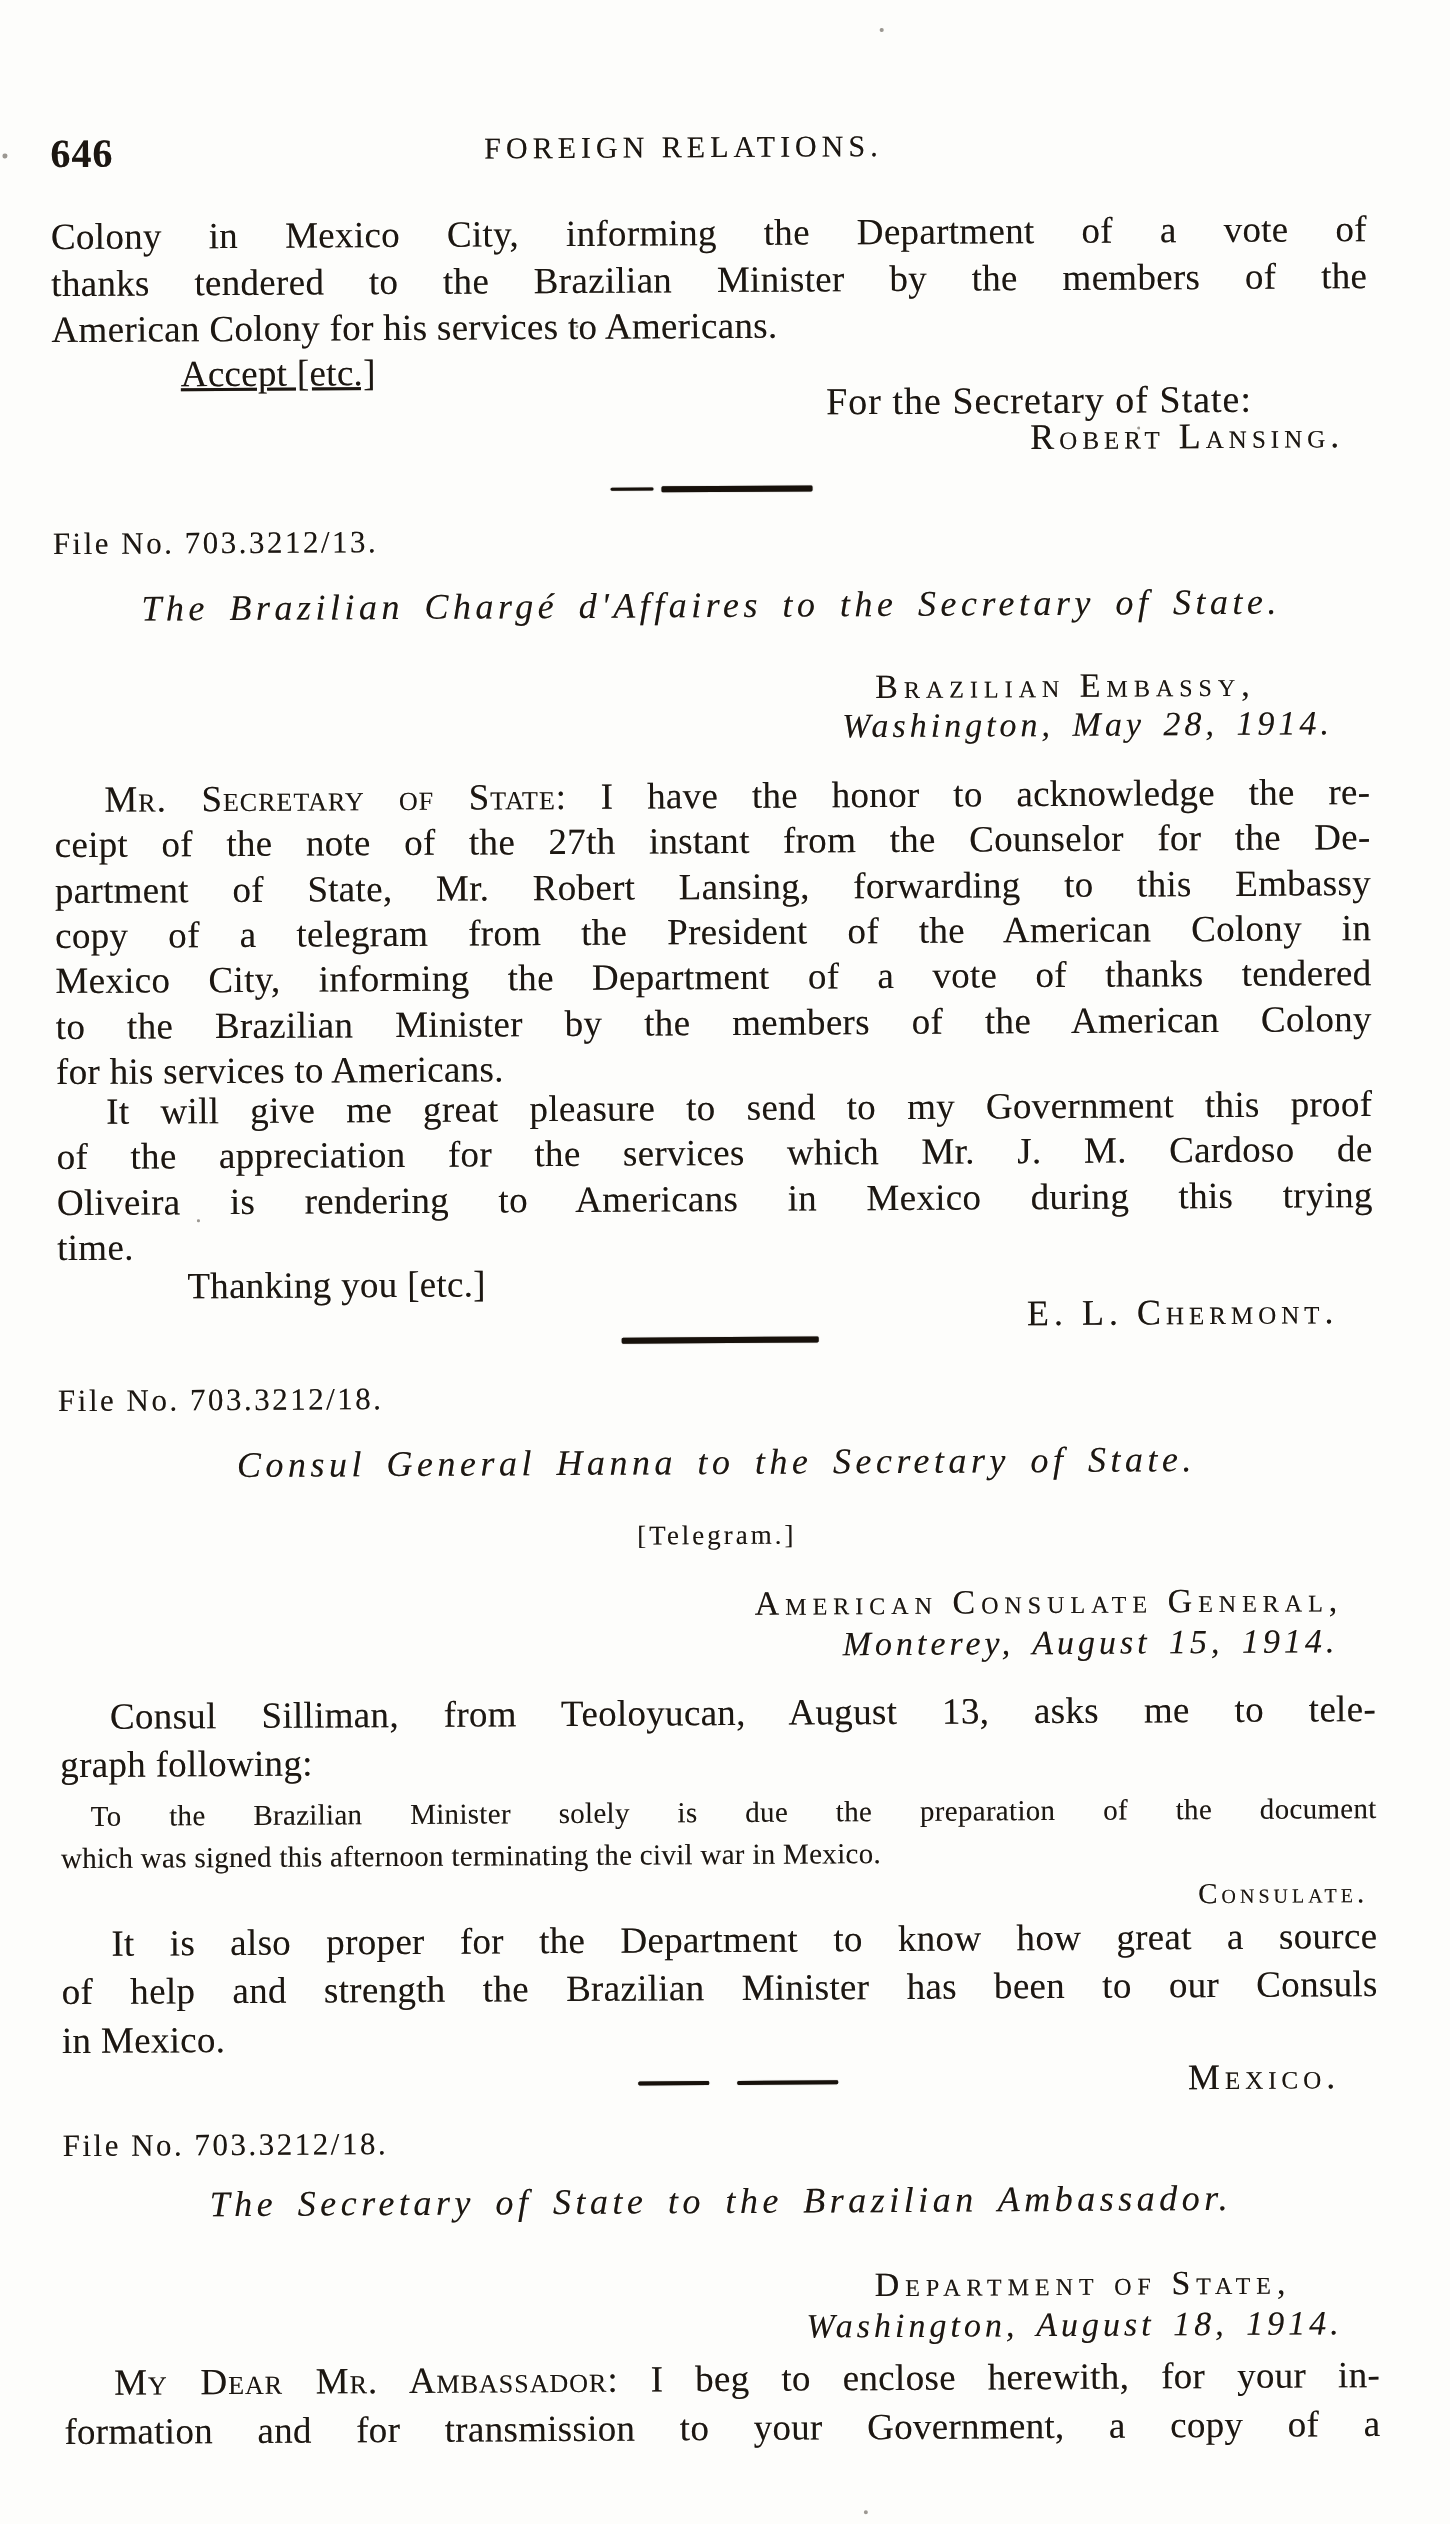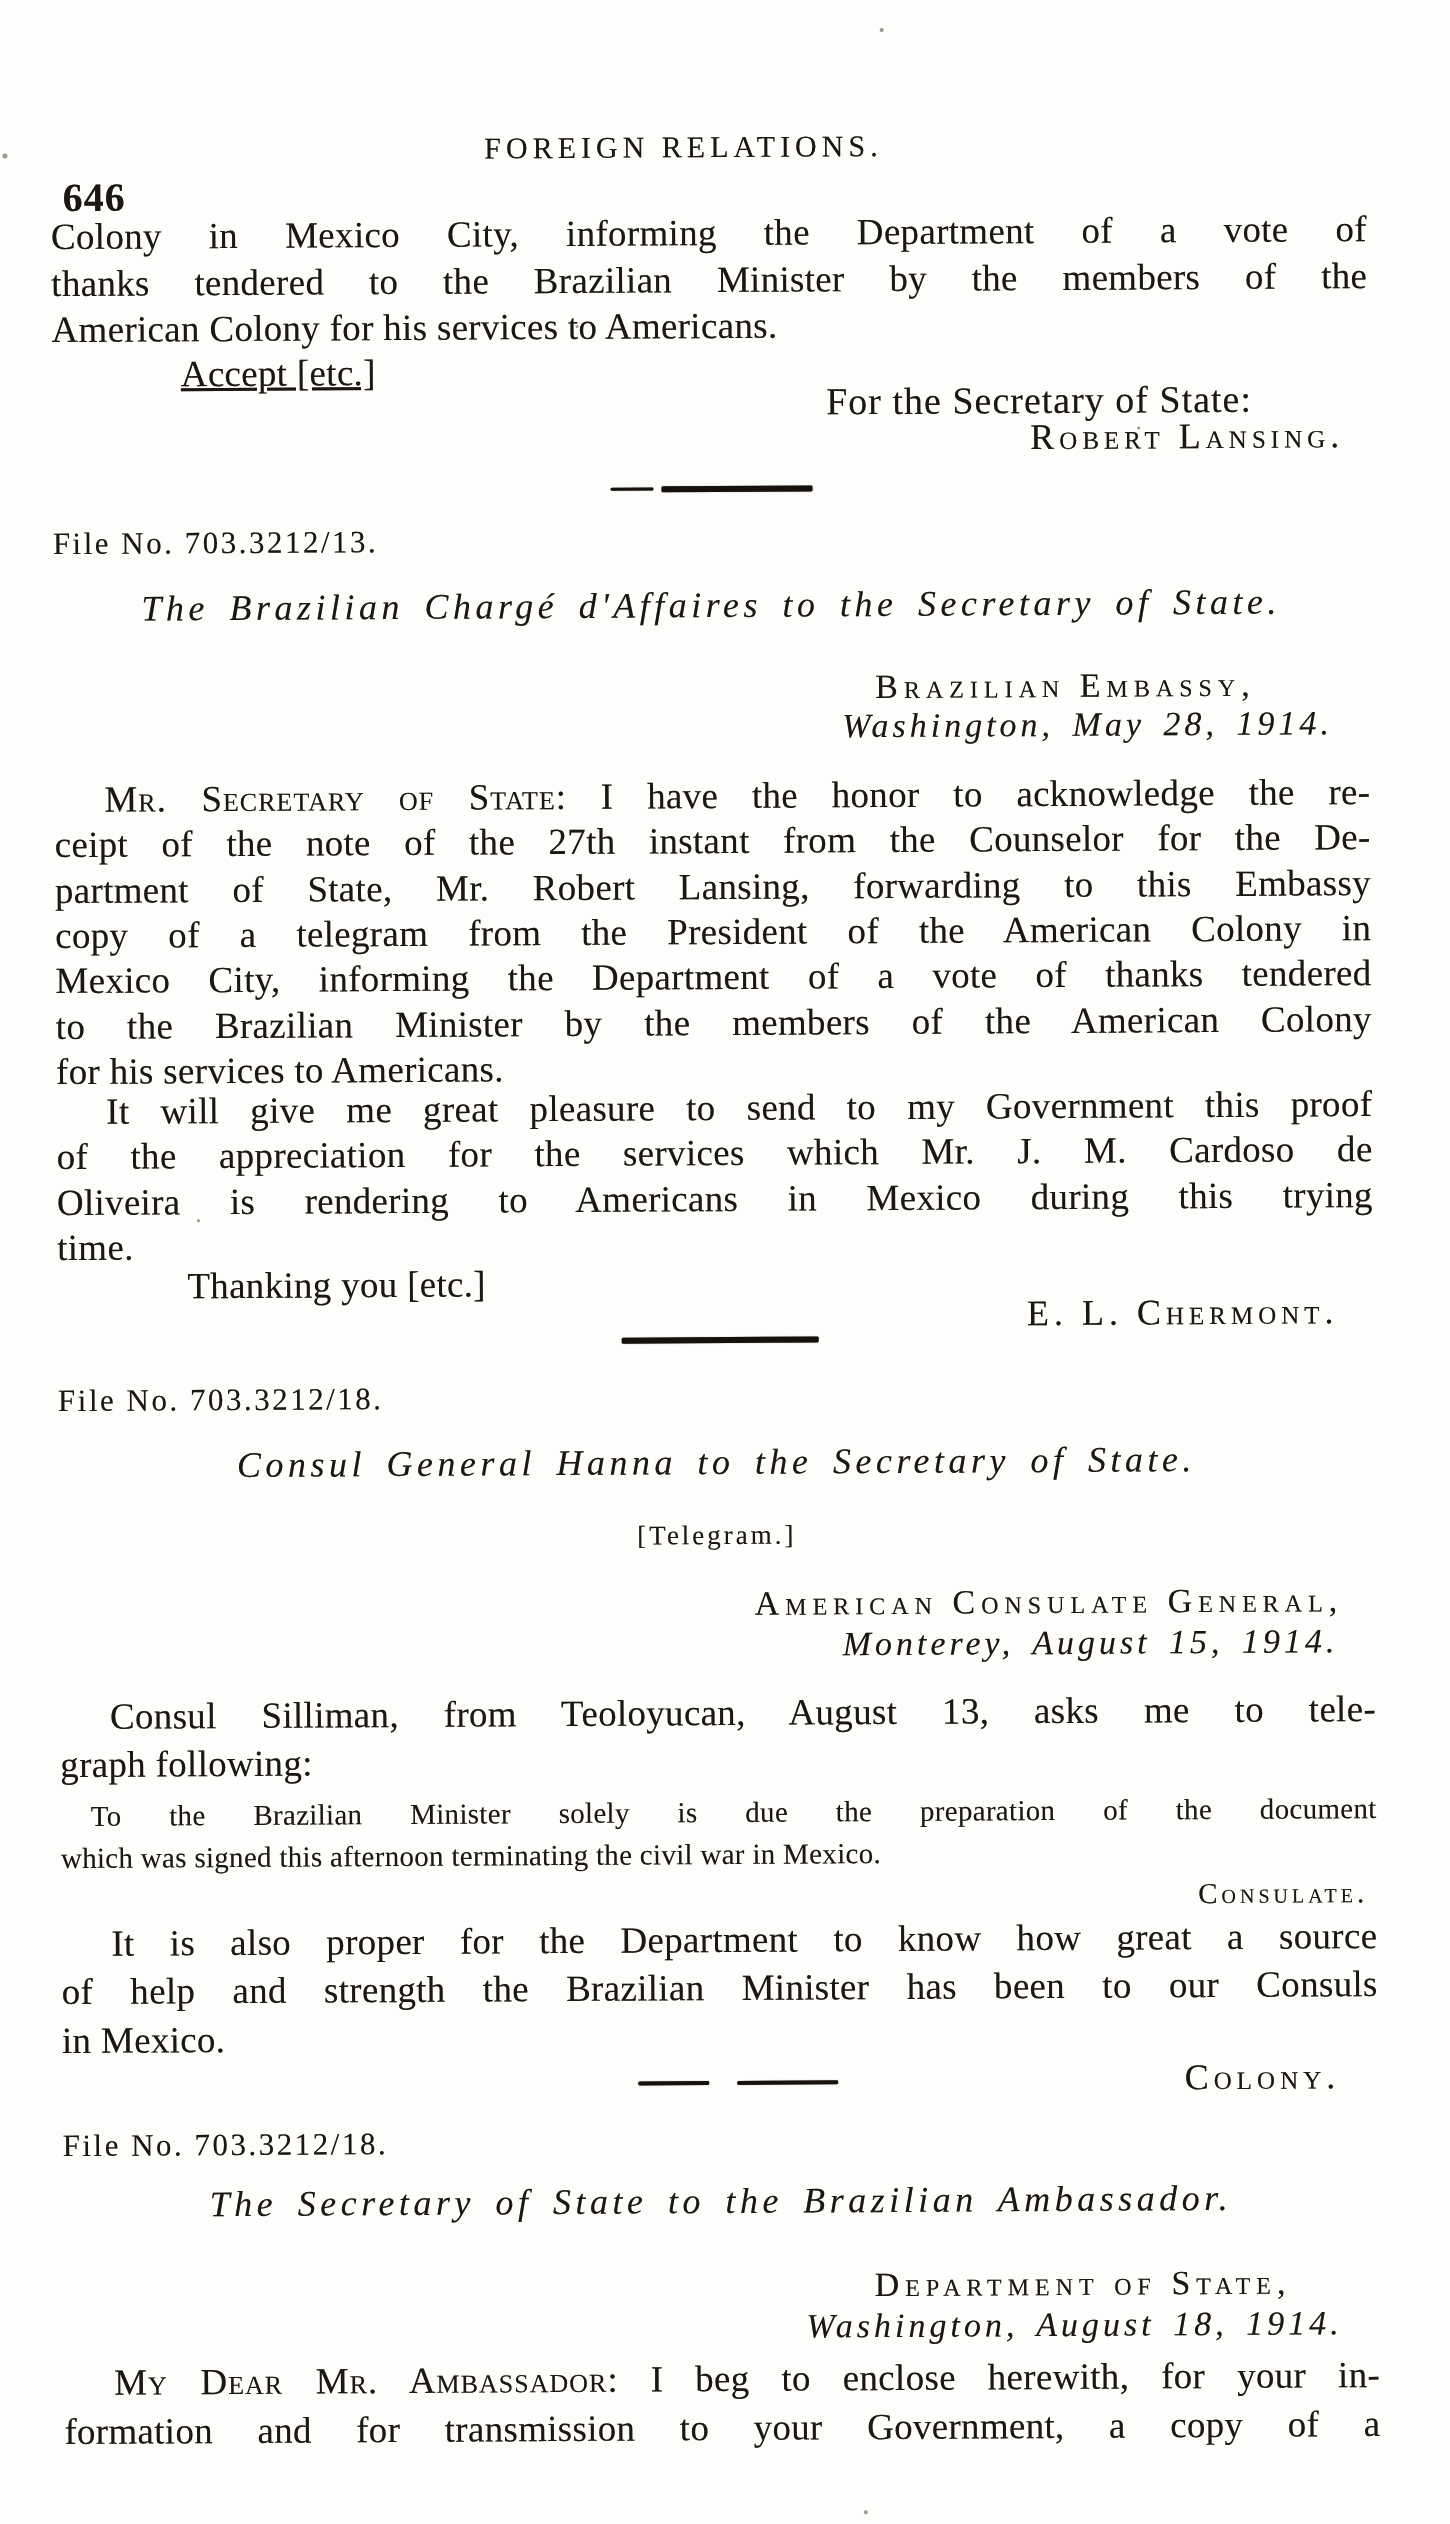--- a/index.html
+++ b/index.html
@@ -132,21 +132,21 @@
   }
 </style>
 </head>
 <body>
 
 <div class="page">
   <div class="tilt">
     <div class="col">
 
       <div class="abs" style="top:126px; left:0; width:1316px; height:50px;">
-        <span class="abs pageno" style="left:12px; top:0;margin-top:44px;">646</span>
+        <span class="abs pageno" style="left:0; top:0;">646</span>
         <div class="abs runtitle" style="left:0; top:4px; width:1316px; text-align:center; transform:translateX(-25px);">FOREIGN RELATIONS.</div>
       </div>
 
       <section>
         <div class="abs txt jline" style="top:211px;">Colony in Mexico City, informing the Department of a vote of</div>
         <div class="abs txt jline" style="top:258px;">thanks tendered to the Brazilian Minister by the members of the</div>
         <div class="abs txt lline" style="top:304px;">American Colony for his services to Americans.</div>
         <div class="abs txt" style="top:349px; left:129px;text-decoration:underline;">Accept [etc.]</div>
         <div class="abs for-line" style="top:380px; right:116px;">For the Secretary of State:</div>
         <div class="abs signature" style="top:418px; right:24px;">Robert Lansing.</div>
@@ -195,21 +195,21 @@
         <div class="abs txt lline" style="top:1739px;">graph following:</div>
 
         <div class="abs quote jline indent-quote" style="top:1796px;">To the Brazilian Minister solely is due the preparation of the document</div>
         <div class="abs quote lline" style="top:1838px;">which was signed this afternoon terminating the civil war in Mexico.</div>
         <div class="abs quote-sig" style="top:1880px; right:9px;">Consulate.</div>
 
         <div class="abs txt jline indent1" style="top:1918px;">It is also proper for the Department to know how great a source</div>
         <div class="abs txt jline" style="top:1966px;">of help and strength the Brazilian Minister has been to our Consuls</div>
         <div class="abs txt lline" style="top:2015px;">in Mexico.</div>
 
-        <div class="abs signature" style="top:2059px; right:38px;">Colony.</div>
+        <div class="abs signature" style="top:2059px; right:38px;">Mexico.</div>
       </section>
 
       <div class="abs divider" style="top:2081px; left:576px;">
         <span class="seg" style="width:71px; height:4px; margin-right:28px;"></span>
         <span class="seg" style="width:101px; height:4px;"></span>
       </div>
 
       <section>
         <div class="abs fileno" style="top:2124px; left:0;">File No. 703.3212/18.</div>
         <div class="abs heading" style="top:2180px;">The Secretary of State to the Brazilian Ambassador.</div>

